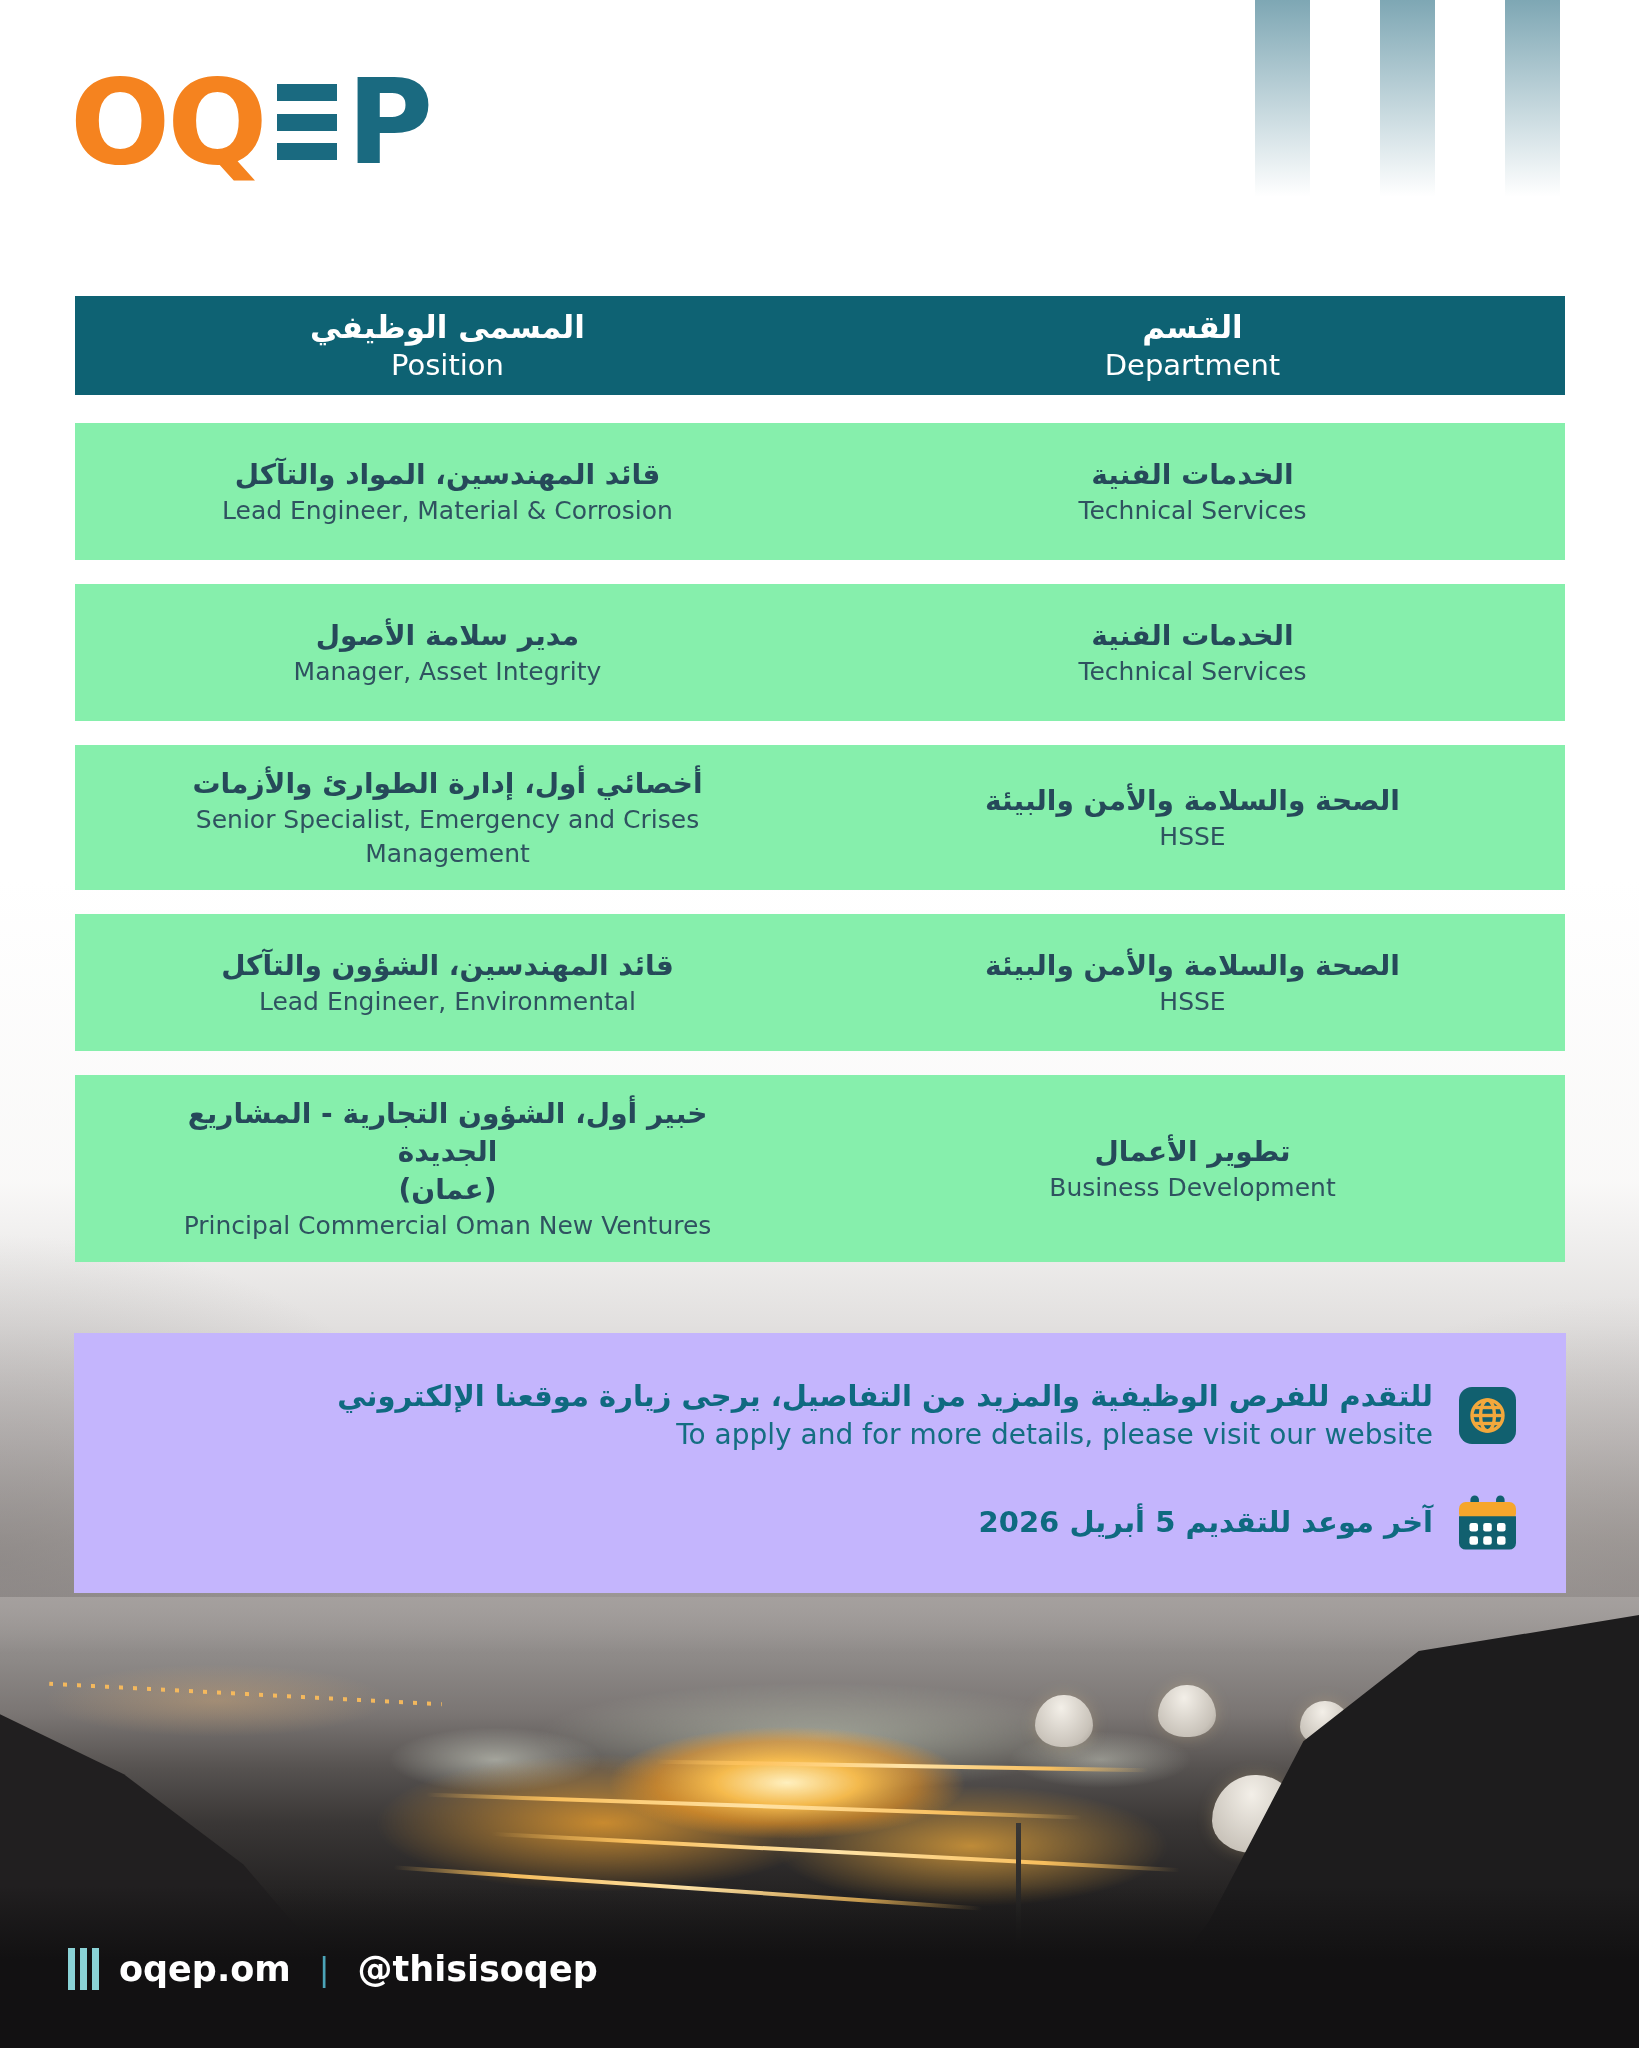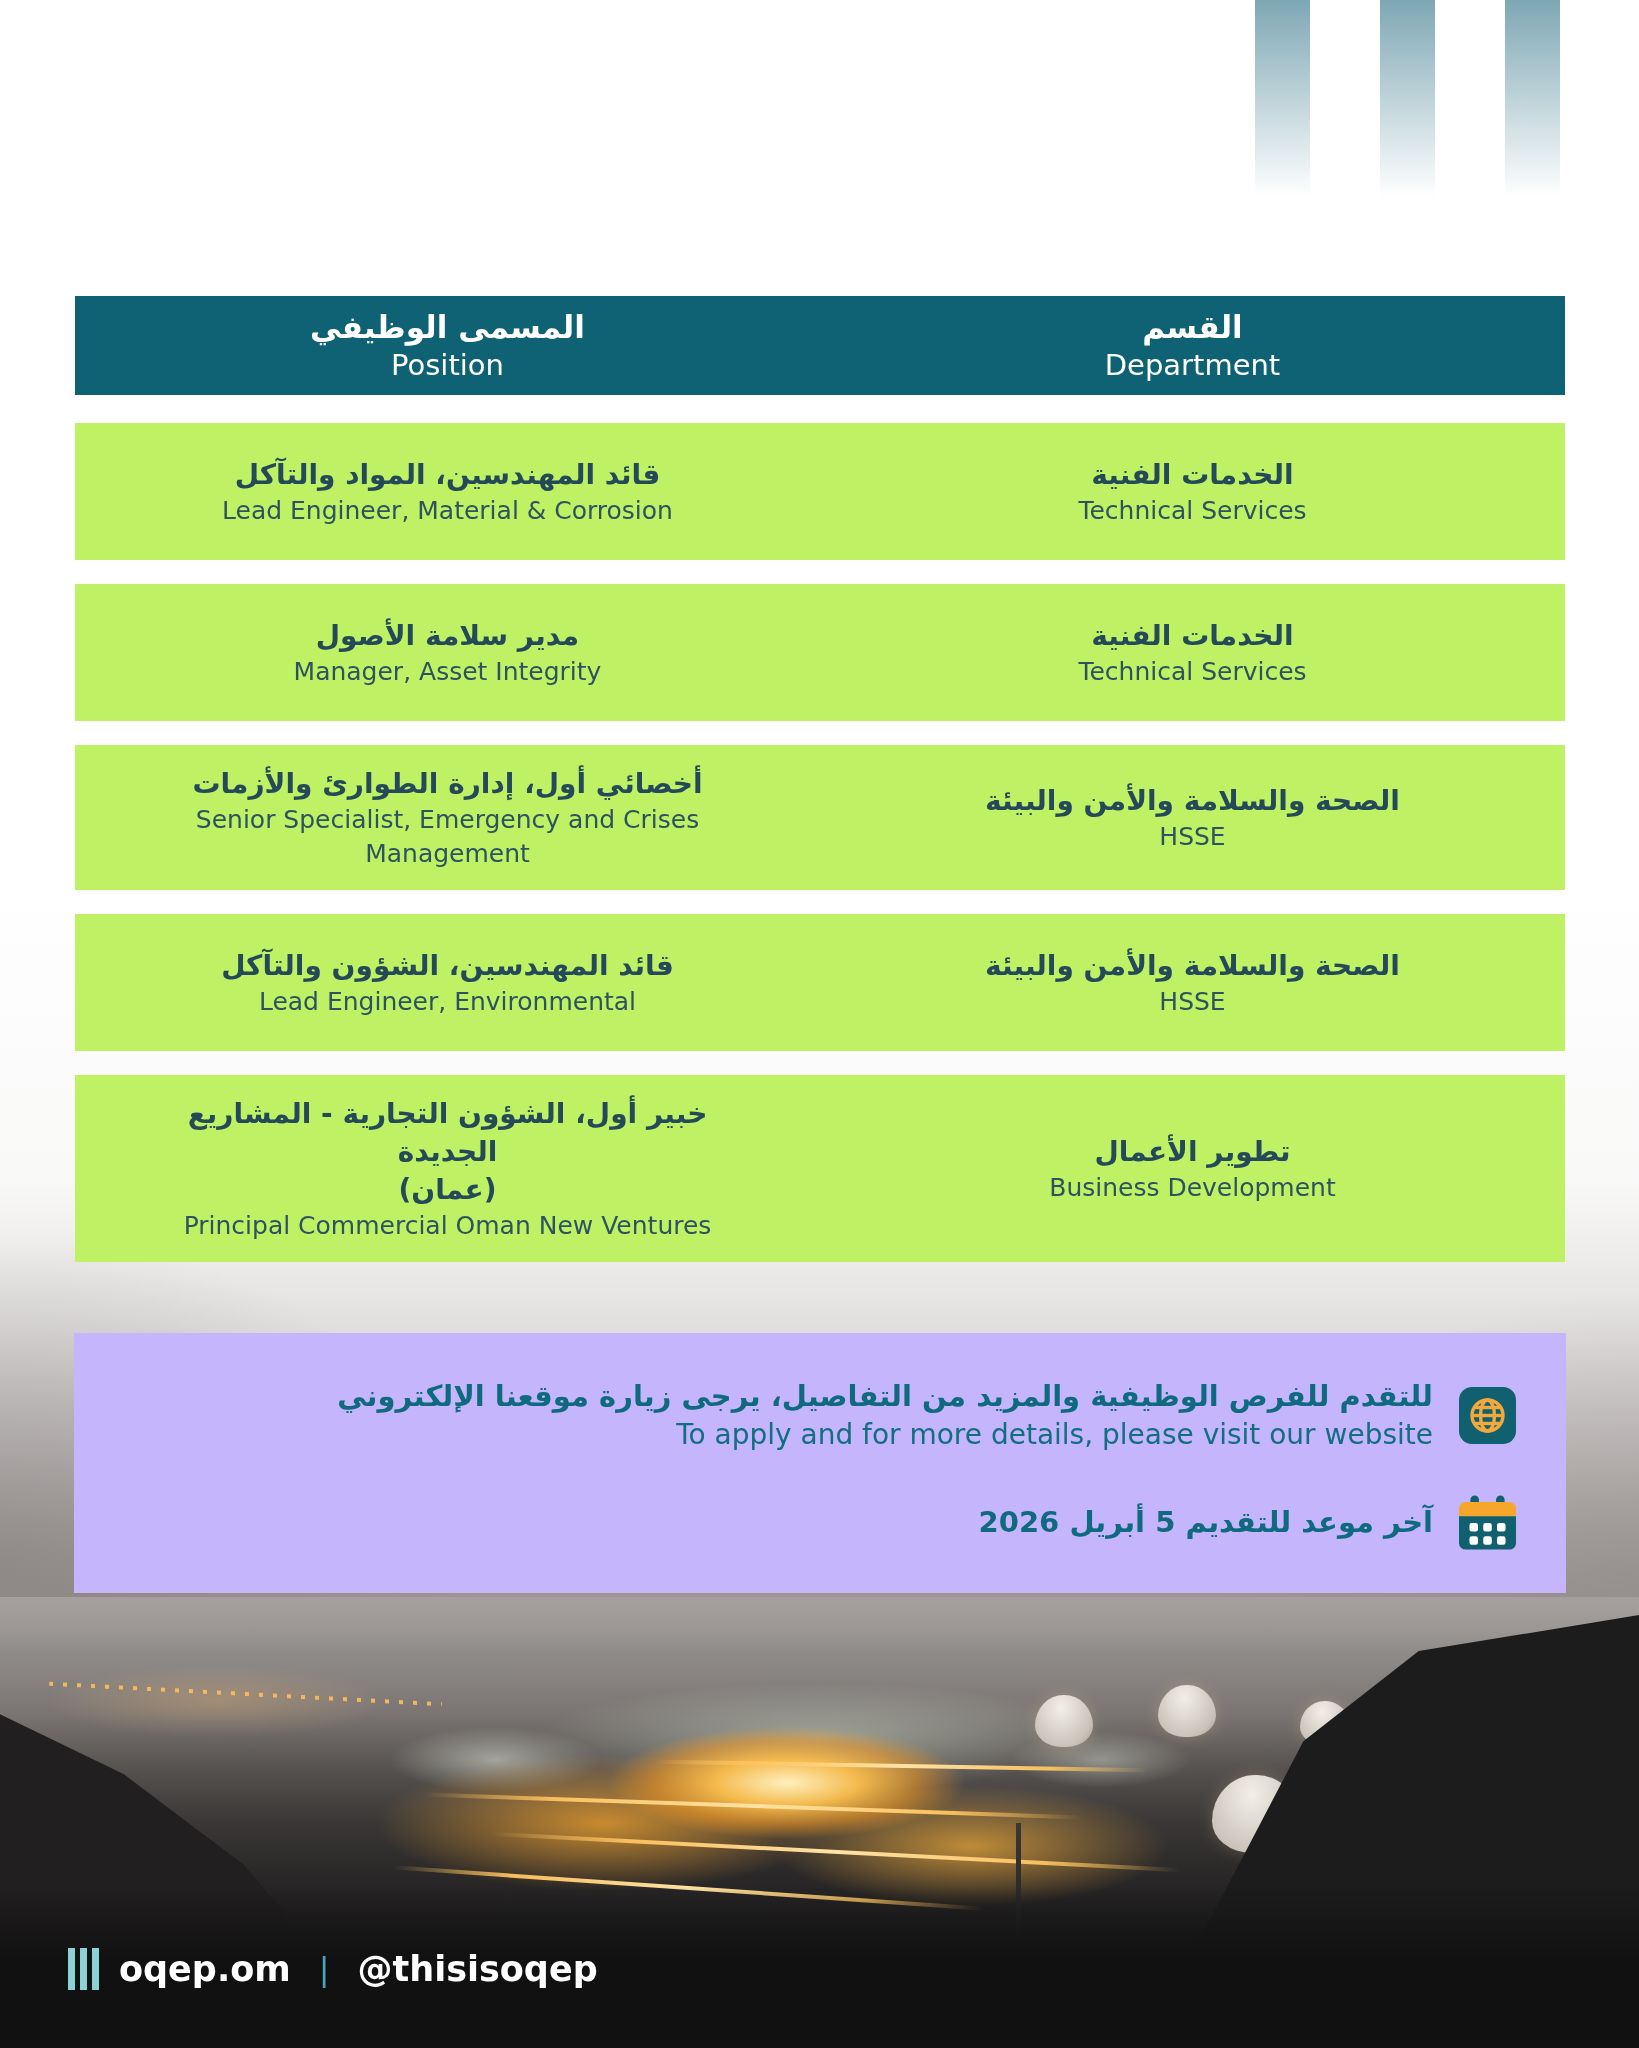--- a/index.html
+++ b/index.html
@@ -66,21 +66,21 @@
   .top-bars span { display:block; width:55px; height:205px;
     background: linear-gradient(180deg, #7ea7b4 0%, rgba(255,255,255,0) 96%); }
 
   
   .jobs { position:absolute; left:75px; top:296px; width:1490px; z-index:2; }
   .thead { display:flex; background:#0e6273; color:#ffffff; min-height:99px;
     align-items:center; text-align:center; margin-bottom:28px; }
   .thead .cell { padding:12px 20px; }
   .th-ar { font-size:31px; font-weight:bold; line-height:1.25; }
   .th-en { font-size:29px; line-height:1.25; }
-  .trow { display:flex; background:#bef264; min-height:137px; align-items:center;
+  .trow { display:flex; background:#86efac; min-height:137px; align-items:center;
     text-align:center; margin-bottom:24px; }
   .cell { width:50%; padding:20px 80px; }
   .ar { font-size:28px; font-weight:bold; color:#26495a; line-height:1.35; white-space:pre-line; }
   .en { font-size:25px; color:#2f5260; line-height:1.35; }
 
   
   .apply-panel { position:absolute; left:74px; top:1333px; width:1492px; height:260px;
     background:#c4b5fd; z-index:2; padding:44px 50px 0 50px; }
   .apply-row { display:flex; justify-content:flex-end; align-items:center; gap:26px; }
   .apply-row + .apply-row { margin-top:40px; }
@@ -115,20 +115,29 @@
     <div class="tank t1"></div>
     <div class="tank t2"></div>
     <div class="tank t3"></div>
     <div class="tank t4"></div>
     <div class="flare-stack"></div>
     <div class="mountain-right"></div>
     <div class="mountain-left"></div>
     <div class="foreground"></div>
   </div>
 
+  <div class="logo">
+    <span class="logo-oq">OQ</span>
+    <span class="logo-e">
+      <span></span>
+        <span></span>
+        <span></span>
+    </span>
+    <span class="logo-p">P</span>
+  </div>
 
   <div class="top-bars">
     <span></span>
       <span></span>
       <span></span>
   </div>
 
   <div class="jobs">
     <div class="thead">
       <div class="cell">

